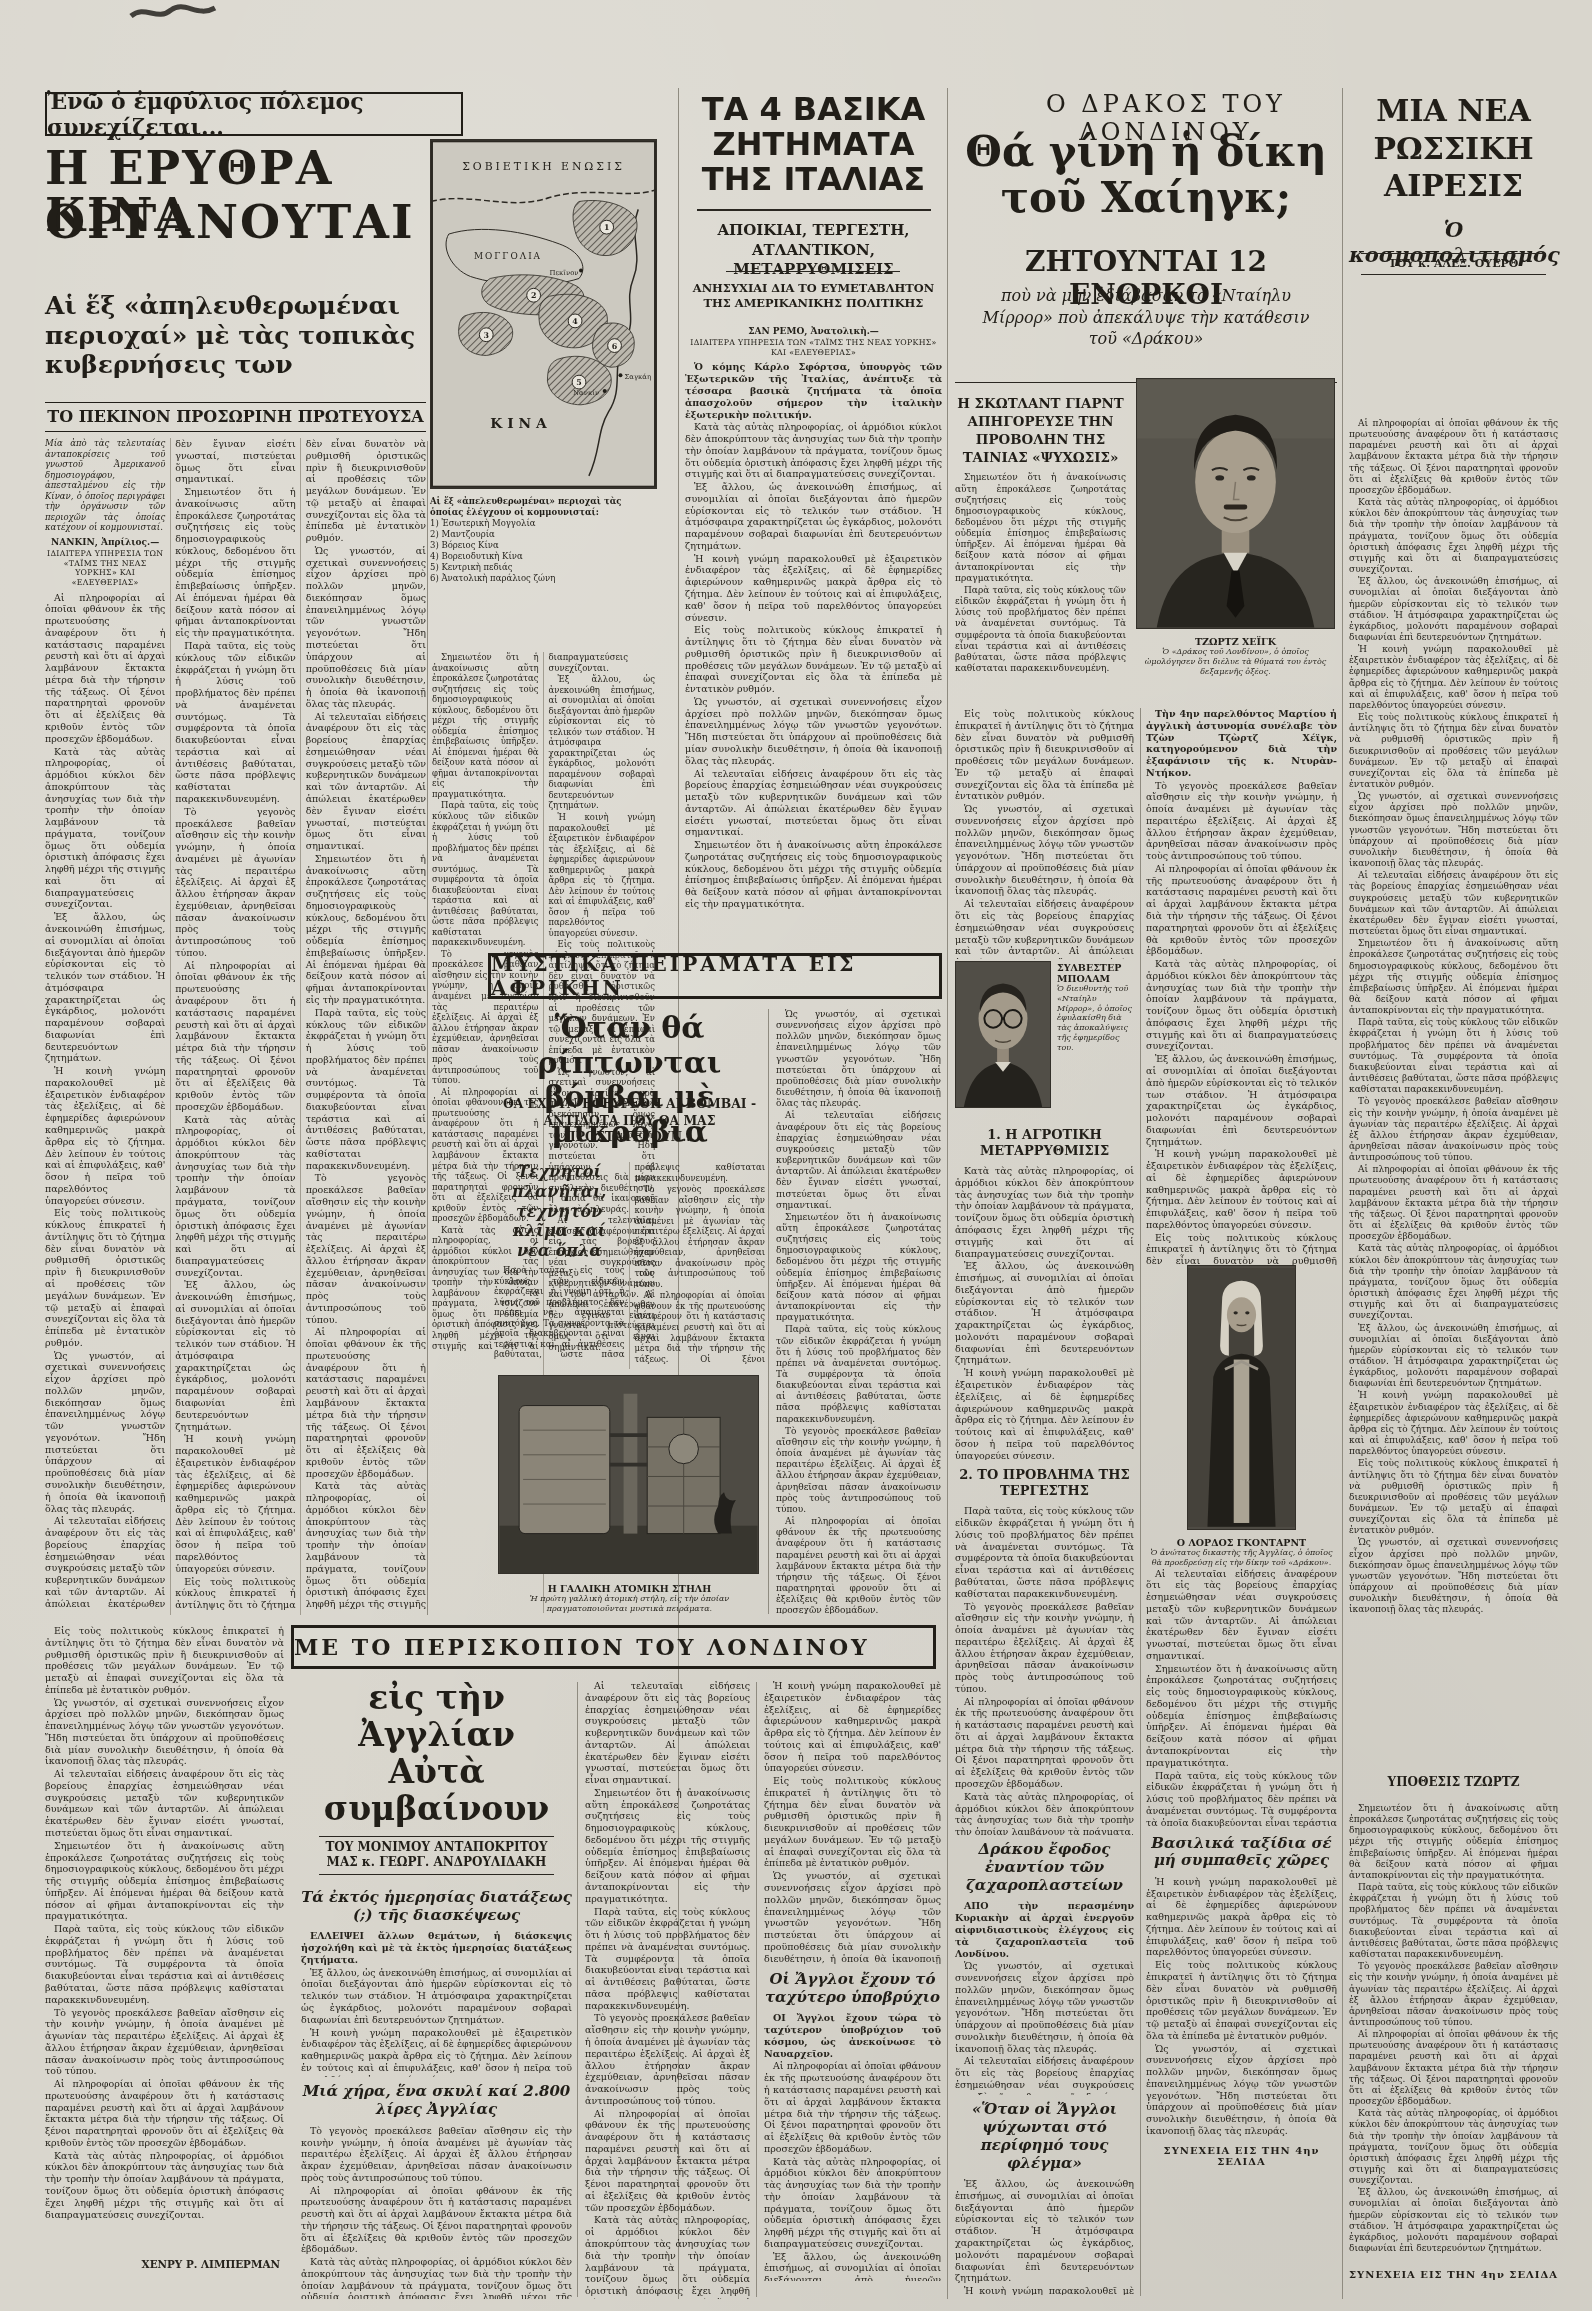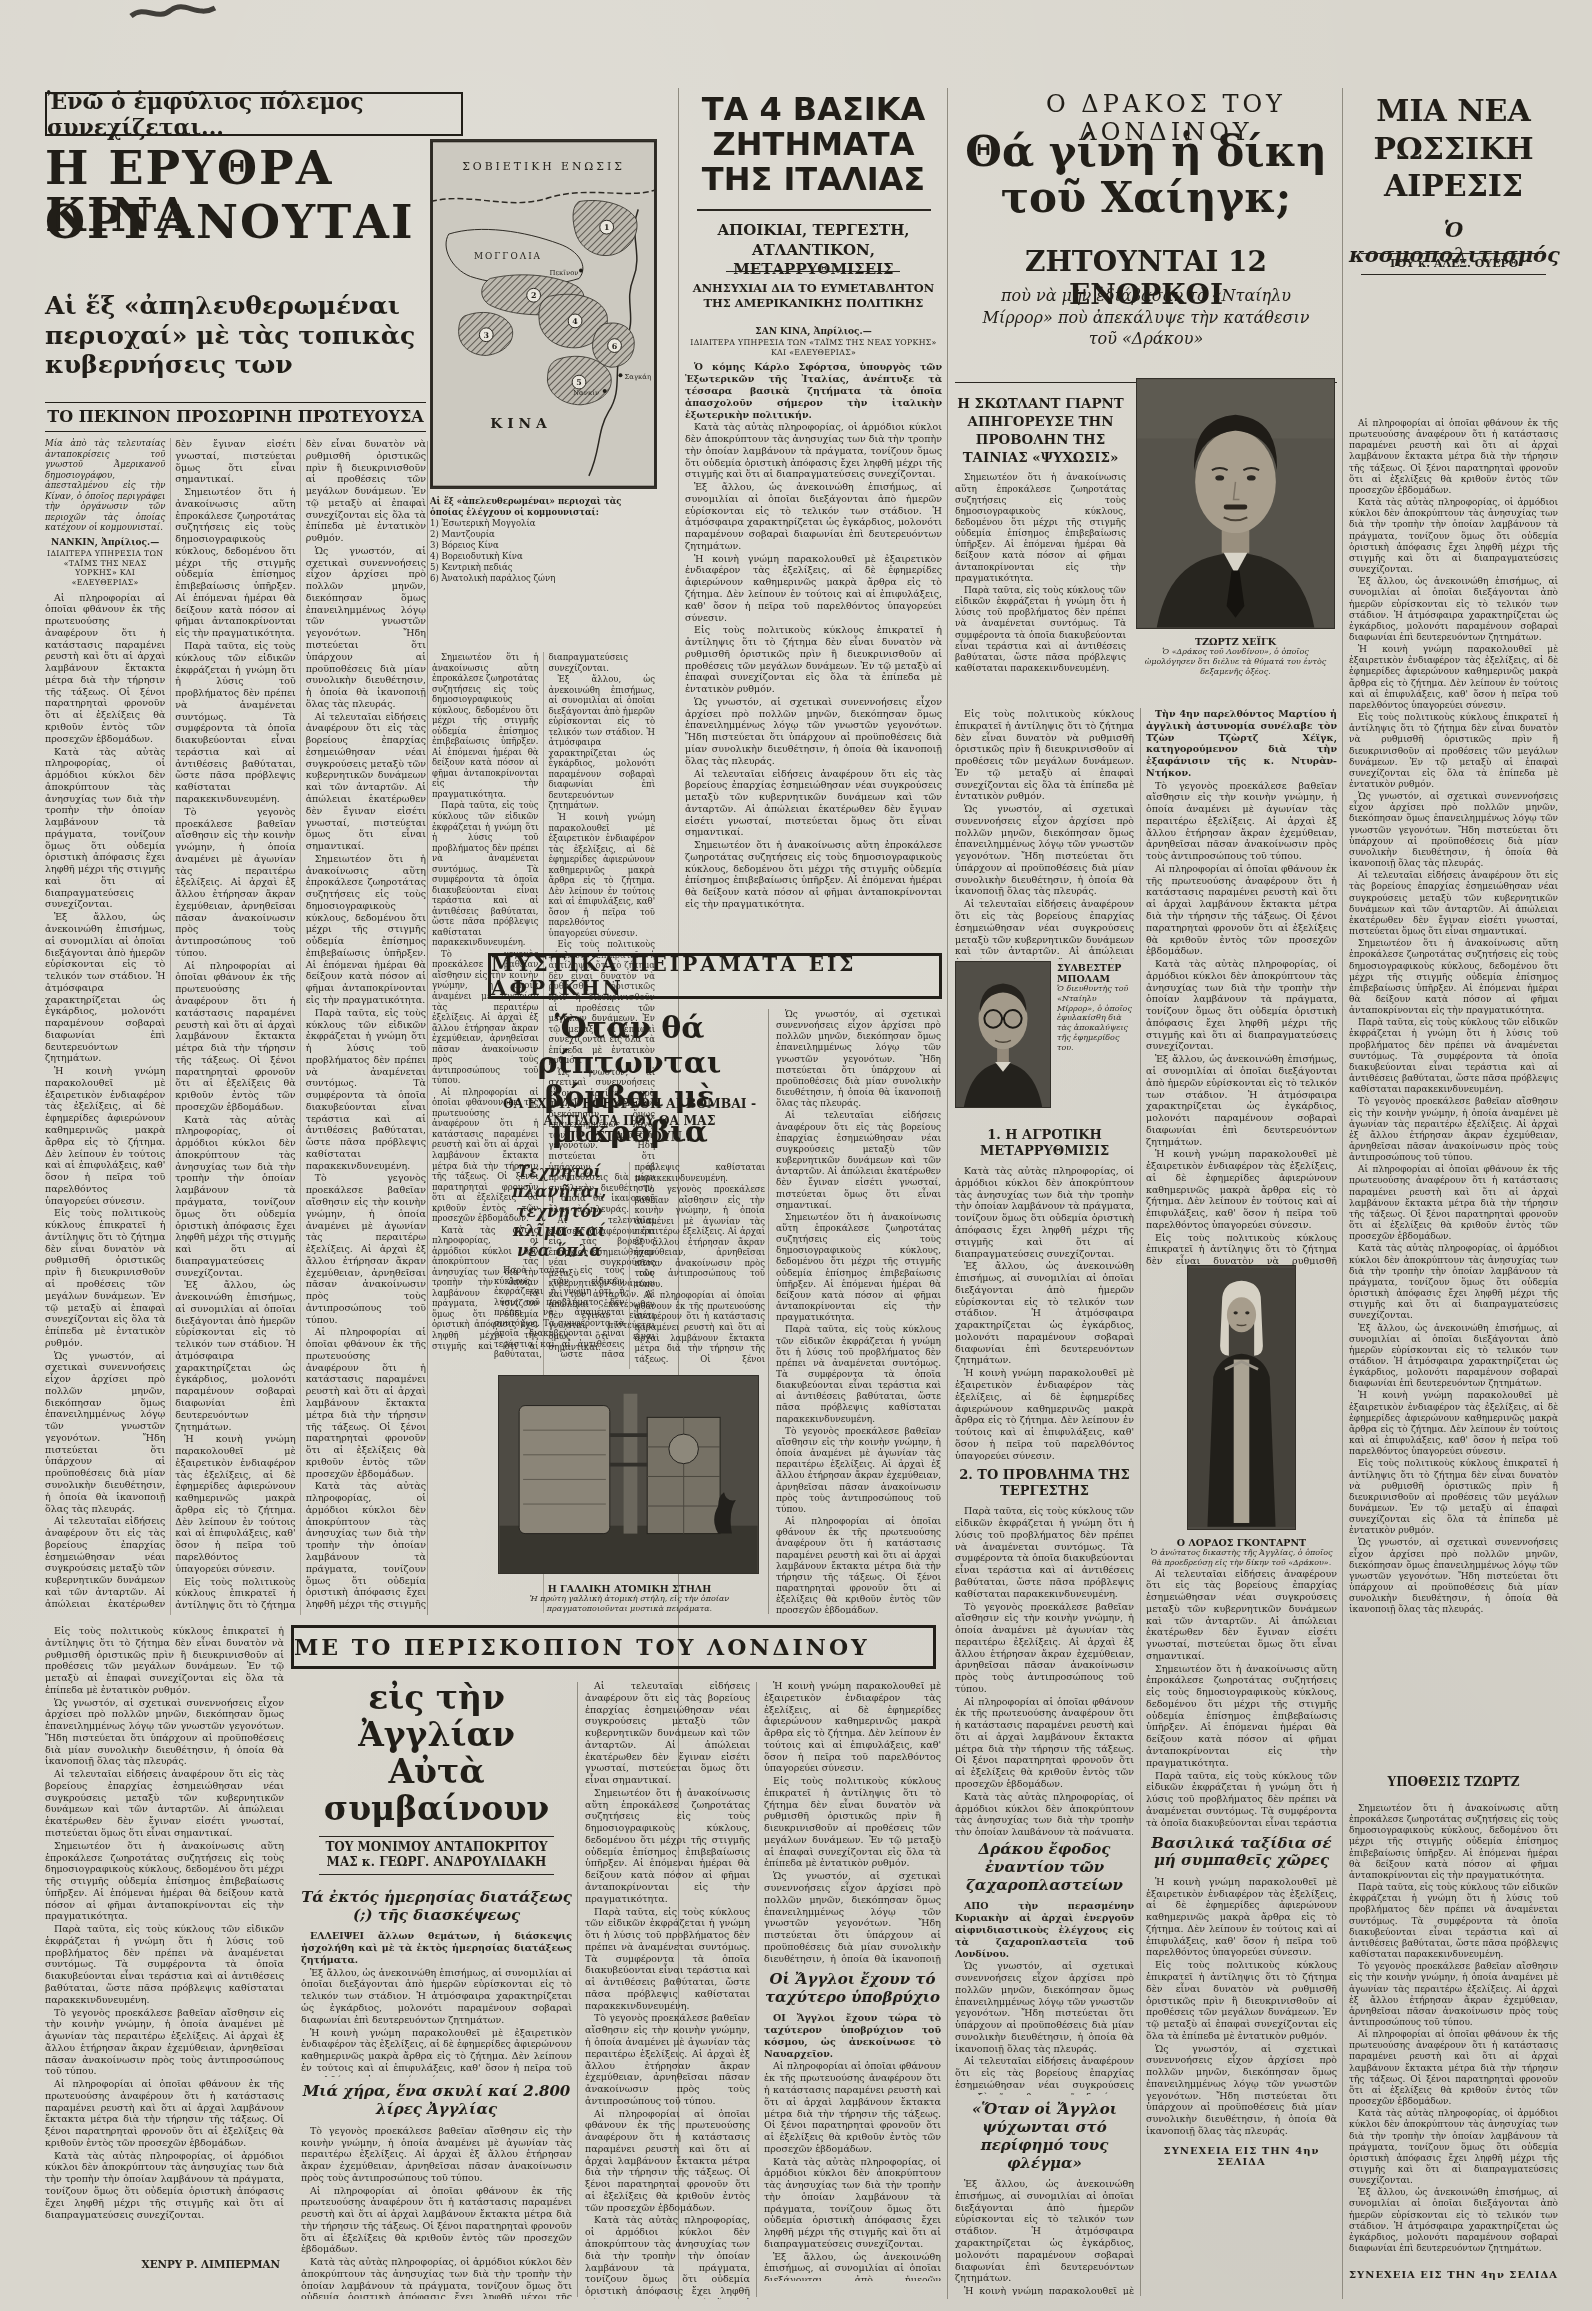--- a/index.html
+++ b/index.html
@@ -193,21 +193,21 @@
   <div class="abs sans center" style="left:685px;top:92px;width:257px;font-weight:bold;font-size:32px;line-height:1.1">
     <div>ΤΑ 4 ΒΑΣΙΚΑ</div>
     <div>ΖΗΤΗΜΑΤΑ</div>
     <div>ΤΗΣ ΙΤΑΛΙΑΣ</div>
   </div>
   <div class="hline" style="left:697px;top:209px;width:234px"></div>
   <div class="abs center" style="left:685px;top:221px;width:257px;font-weight:bold;font-size:15px;line-height:1.3">ΑΠΟΙΚΙΑΙ, ΤΕΡΓΕΣΤΗ, ΑΤΛΑΝΤΙΚΟΝ, ΜΕΤΑΡΡΥΘΜΙΣΕΙΣ</div>
   <div class="hline" style="left:726px;top:271px;width:174px;height:1px"></div>
   <div class="abs center" style="left:685px;top:281px;width:257px;font-weight:bold;font-size:11.4px;line-height:1.3">ΑΝΗΣΥΧΙΑΙ ΔΙΑ ΤΟ ΕΥΜΕΤΑΒΛΗΤΟΝ ΤΗΣ ΑΜΕΡΙΚΑΝΙΚΗΣ ΠΟΛΙΤΙΚΗΣ</div>
   <div class="abs bodytext" style="left:685px;top:326px;width:257px;height:621px">
-    <p class="dateline">ΣΑΝ ΚΙΝΑ, Ἀπρίλιος.—</p>
+    <p class="dateline">ΣΑΝ ΡΕΜΟ, Ἀνατολικὴ.—</p>
     <p class="credit">ΙΔΙΑΙΤΕΡΑ ΥΠΗΡΕΣΙΑ ΤΩΝ «ΤΑΪΜΣ ΤΗΣ ΝΕΑΣ ΥΟΡΚΗΣ» ΚΑΙ «ΕΛΕΥΘΕΡΙΑΣ»</p>
     <p class="lead-bold">Ὁ κόμης Κάρλο Σφόρτσα, ὑπουργὸς τῶν Ἐξωτερικῶν τῆς Ἰταλίας, ἀνέπτυξε τὰ τέσσαρα βασικὰ ζητήματα τὰ ὁποῖα ἀπασχολοῦν σήμερον τὴν ἰταλικὴν ἐξωτερικὴν πολιτικήν.</p>
     <div>
         <p>Κατὰ τὰς αὐτὰς πληροφορίας, οἱ ἁρμόδιοι κύκλοι δὲν ἀποκρύπτουν τὰς ἀνησυχίας των διὰ τὴν τροπὴν τὴν ὁποίαν λαμβάνουν τὰ πράγματα, τονίζουν ὅμως ὅτι οὐδεμία ὁριστικὴ ἀπόφασις ἔχει ληφθῆ μέχρι τῆς στιγμῆς καὶ ὅτι αἱ διαπραγματεύσεις συνεχίζονται.</p>
         <p>Ἐξ ἄλλου, ὡς ἀνεκοινώθη ἐπισήμως, αἱ συνομιλίαι αἱ ὁποῖαι διεξάγονται ἀπὸ ἡμερῶν εὑρίσκονται εἰς τὸ τελικόν των στάδιον. Ἡ ἀτμόσφαιρα χαρακτηρίζεται ὡς ἐγκάρδιος, μολονότι παραμένουν σοβαραὶ διαφωνίαι ἐπὶ δευτερευόντων ζητημάτων.</p>
         <p>Ἡ κοινὴ γνώμη παρακολουθεῖ μὲ ἐξαιρετικὸν ἐνδιαφέρον τὰς ἐξελίξεις, αἱ δὲ ἐφημερίδες ἀφιερώνουν καθημερινῶς μακρὰ ἄρθρα εἰς τὸ ζήτημα. Δὲν λείπουν ἐν τούτοις καὶ αἱ ἐπιφυλάξεις, καθ' ὅσον ἡ πεῖρα τοῦ παρελθόντος ὑπαγορεύει σύνεσιν.</p>
         <p>Εἰς τοὺς πολιτικοὺς κύκλους ἐπικρατεῖ ἡ ἀντίληψις ὅτι τὸ ζήτημα δὲν εἶναι δυνατὸν νὰ ρυθμισθῆ ὁριστικῶς πρὶν ἢ διευκρινισθοῦν αἱ προθέσεις τῶν μεγάλων δυνάμεων. Ἐν τῷ μεταξὺ αἱ ἐπαφαὶ συνεχίζονται εἰς ὅλα τὰ ἐπίπεδα μὲ ἐντατικὸν ρυθμόν.</p>
         <p>Ὡς γνωστόν, αἱ σχετικαὶ συνεννοήσεις εἶχον ἀρχίσει πρὸ πολλῶν μηνῶν, διεκόπησαν ὅμως ἐπανειλημμένως λόγῳ τῶν γνωστῶν γεγονότων. Ἤδη πιστεύεται ὅτι ὑπάρχουν αἱ προϋποθέσεις διὰ μίαν συνολικὴν διευθέτησιν, ἡ ὁποία θὰ ἱκανοποιῇ ὅλας τὰς πλευράς.</p>
         <p>Αἱ τελευταῖαι εἰδήσεις ἀναφέρουν ὅτι εἰς τὰς βορείους ἐπαρχίας ἐσημειώθησαν νέαι συγκρούσεις μεταξὺ τῶν κυβερνητικῶν δυνάμεων καὶ τῶν ἀνταρτῶν. Αἱ ἀπώλειαι ἑκατέρωθεν δὲν ἔγιναν εἰσέτι γνωσταί, πιστεύεται ὅμως ὅτι εἶναι σημαντικαί.</p>
         <p>Σημειωτέον ὅτι ἡ ἀνακοίνωσις αὕτη ἐπροκάλεσε ζωηροτάτας συζητήσεις εἰς τοὺς δημοσιογραφικοὺς κύκλους, δεδομένου ὅτι μέχρι τῆς στιγμῆς οὐδεμία ἐπίσημος ἐπιβεβαίωσις ὑπῆρξεν. Αἱ ἑπόμεναι ἡμέραι θὰ δείξουν κατὰ πόσον αἱ φῆμαι ἀνταποκρίνονται εἰς τὴν πραγματικότητα.</p>

